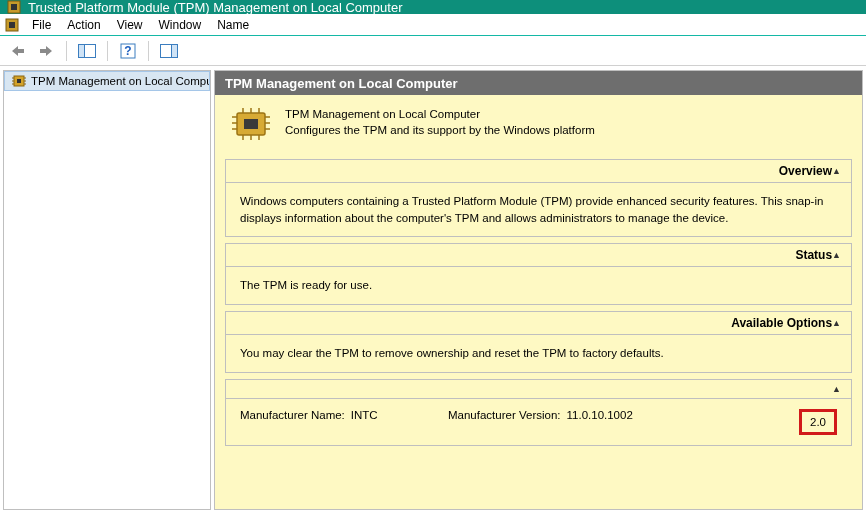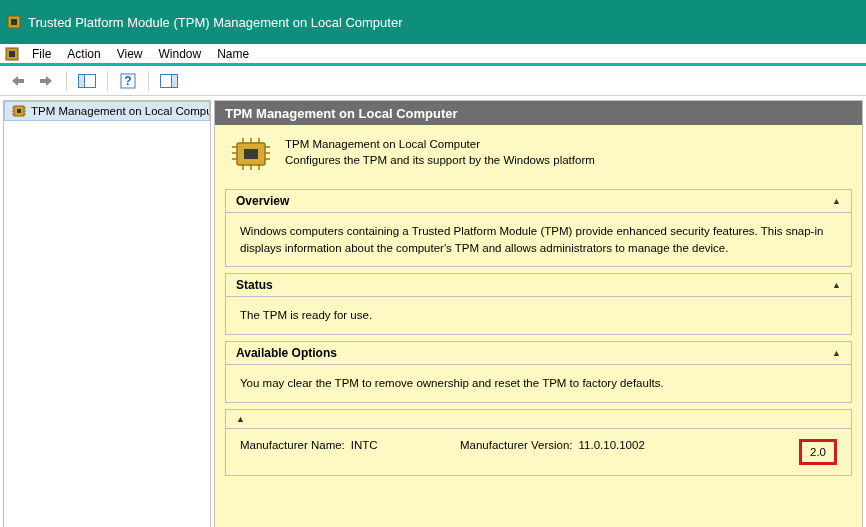--- a/index.html
+++ b/index.html
@@ -8,36 +8,36 @@
     font-family: "Segoe UI", Tahoma, sans-serif;
     font-size: 12px;
     background: #fff;
     color: #000;
     width: 866px; height: 527px;
     overflow: hidden;
   }
   .titlebar {
     background: #0d8f7b;
     color: #fff;
-    height: 44px;
+    height: 14px;
     display: flex;
     align-items: center;
     padding: 0 6px;
     font-size: 13px;
   }
   .titlebar .ticon {
     width: 16px; height: 16px; margin-right: 6px;
     display: flex; align-items: center; justify-content: center;
   }
   .menubar {
     height: 22px;
     display: flex;
     align-items: center;
     padding: 0 4px;
-    border-bottom: 3px solid #14b8a6;
+    border-bottom: 1px solid #14b8a6;
     background: #fff;
   }
   .menubar .micon { width: 16px; height: 16px; margin-right: 4px; display:flex;align-items:center;justify-content:center;}
   .menubar .mitem { padding: 2px 8px; font-size: 12px; cursor: default; }
   .toolbar {
     height: 30px;
     display: flex;
     align-items: center;
     padding: 0 6px;
     border-bottom: 1px solid #d0d0d0;
@@ -96,38 +96,38 @@
     align-items: flex-start;
   }
   .intro .chip { width: 40px; height: 34px; display:flex;align-items:center;justify-content:center;flex-shrink:0;}
   .intro-text { font-size: 11.5px; line-height: 1.35; }
   .panel {
     margin: 6px 10px;
     border: 1px solid #bfbfbf;
   }
   .panel-head {
     display: flex;
-    justify-content: space-between;
+    justify-content: flex-end;
     align-items: center;
     padding: 4px 10px;
     border-bottom: 1px solid #bfbfbf;
     font-weight: 600;
     font-size: 12px;
   }
   .panel-head .caret { font-size: 9px; color:#333; }
   .panel-body {
     padding: 10px 14px;
     font-size: 11.5px;
     line-height: 1.45;
   }
   .mfr-row {
     display: flex;
     padding: 10px 14px;
     font-size: 11.5px;
-    gap: 20px;
+    gap: 8px;
   }
   .mfr-col { display:flex; gap: 6px; }
   .mfr-col.a { flex: 0 0 200px; }
   .mfr-col.b { flex: 0 0 230px; }
   .mfr-col.c { flex: 1; padding-left: 8px; }
   .highlight-box {
     border: 3px solid #d11a1a;
     padding: 4px 8px;
     display: flex;
     gap: 6px;

